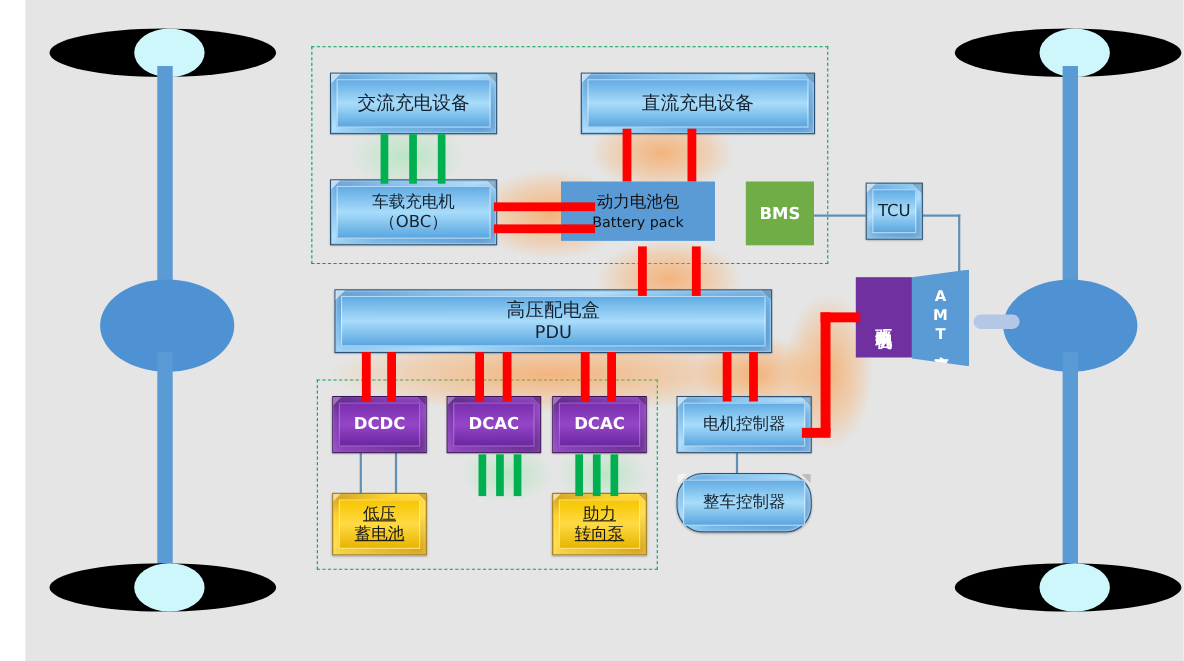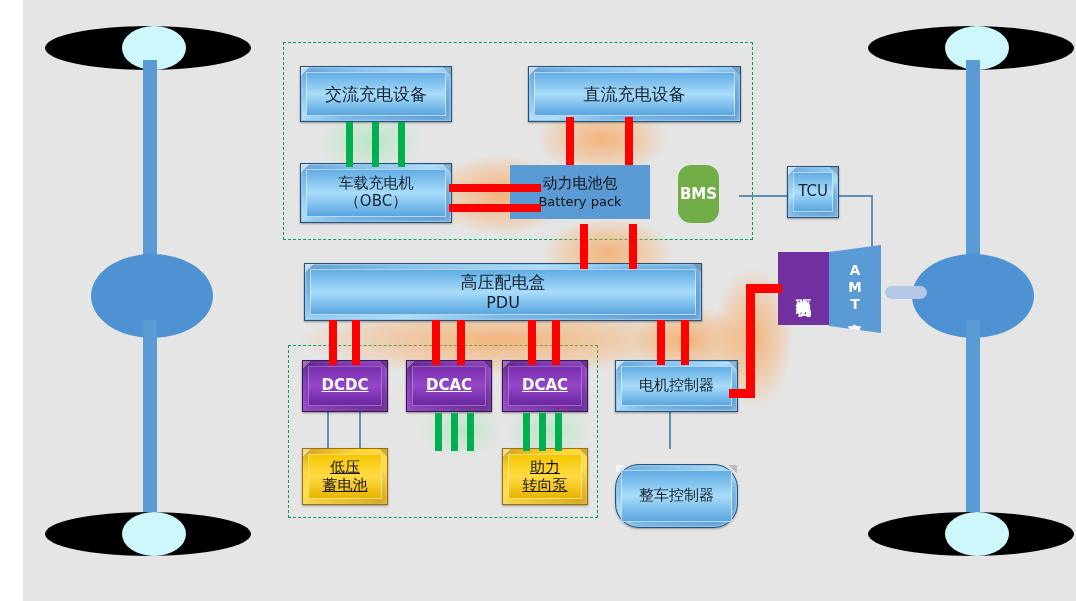--- a/index.html
+++ b/index.html
@@ -45,21 +45,20 @@
       linear-gradient(225deg,rgba(0,0,0,.18) 0 6px,transparent 6px);
     z-index:2;pointer-events:none;
   }
 
   
   .bev.purple{
     background:linear-gradient(160deg,#4e1a77 0%,#7b2fae 25%,#8b3bbd 55%,#5b1f86 100%);
     border:1px solid #3b1159;
     box-shadow:inset 0 0 10px rgba(255,255,255,.25),0 1px 2px rgba(0,0,0,.4);
     color:#ffffff;
-    text-decoration:underline;
   }
   .bev.purple::before{
     content:"";position:absolute;left:5px;top:5px;right:5px;bottom:5px;
     border:1px solid rgba(255,255,255,.28);
     background:linear-gradient(180deg,#7a2fae 0%,#9446c7 50%,#6b26a0 100%);
     z-index:1;
   }
   .bev.purple::after{
     content:"";position:absolute;inset:0;
     background:
@@ -225,21 +224,21 @@
     </span>
   </div>
 
   <div class="flat batt t14" style="left:487px;top:165px;width:140px;height:54px;z-index:5;align-items:center;">
     <span>
       <span>动力电池包</span><br>
       <span style="font-size:13px;">Battery pack</span>
     </span>
   </div>
 
-  <div class="flat bms t14 bold" style="left:655px;top:165px;width:41px;height:58px;z-index:5;border-radius:13px;">
+  <div class="flat bms t14 bold" style="left:655px;top:165px;width:62px;height:58px;z-index:5;">
     <span>BMS</span>
   </div>
 
   <div class="bev blue t14" style="left:764px;top:166px;width:52px;height:52px;z-index:5;">
     <span class="lbl">TCU</span>
   </div>
 
   <div class="bev blue t17" style="left:281px;top:263px;width:398px;height:58px;z-index:5;">
     <span class="lbl">
       <span>高压配电盒</span><br>
@@ -271,21 +270,21 @@
     <span class="lbl">
       <span>助力</span><br>
       <span>转向泵</span>
     </span>
   </div>
 
   <div class="bev blue t14" style="left:592px;top:360px;width:123px;height:52px;z-index:5;">
     <span class="lbl">电机控制器</span>
   </div>
 
-  <div class="bev blue t14" style="left:592px;top:464px;width:123px;height:64px;z-index:5;border-radius:24px;">
+  <div class="bev blue t14" style="left:592px;top:430px;width:123px;height:54px;z-index:5;border-radius:24px;">
     <span class="lbl">整车控制器</span>
   </div>
 
   <div class="flat motor" style="left:755px;top:252px;width:51px;height:73px;z-index:5;">
     <span class="vtext t14 bold">驱动电机</span>
   </div>
 
   <div class="amt" style="left:806px;top:245px;width:52px;height:88px;z-index:4;
               clip-path:polygon(0% 8%, 100% 0%, 100% 100%, 0% 92%);
               display:flex;align-items:center;justify-content:center;">

